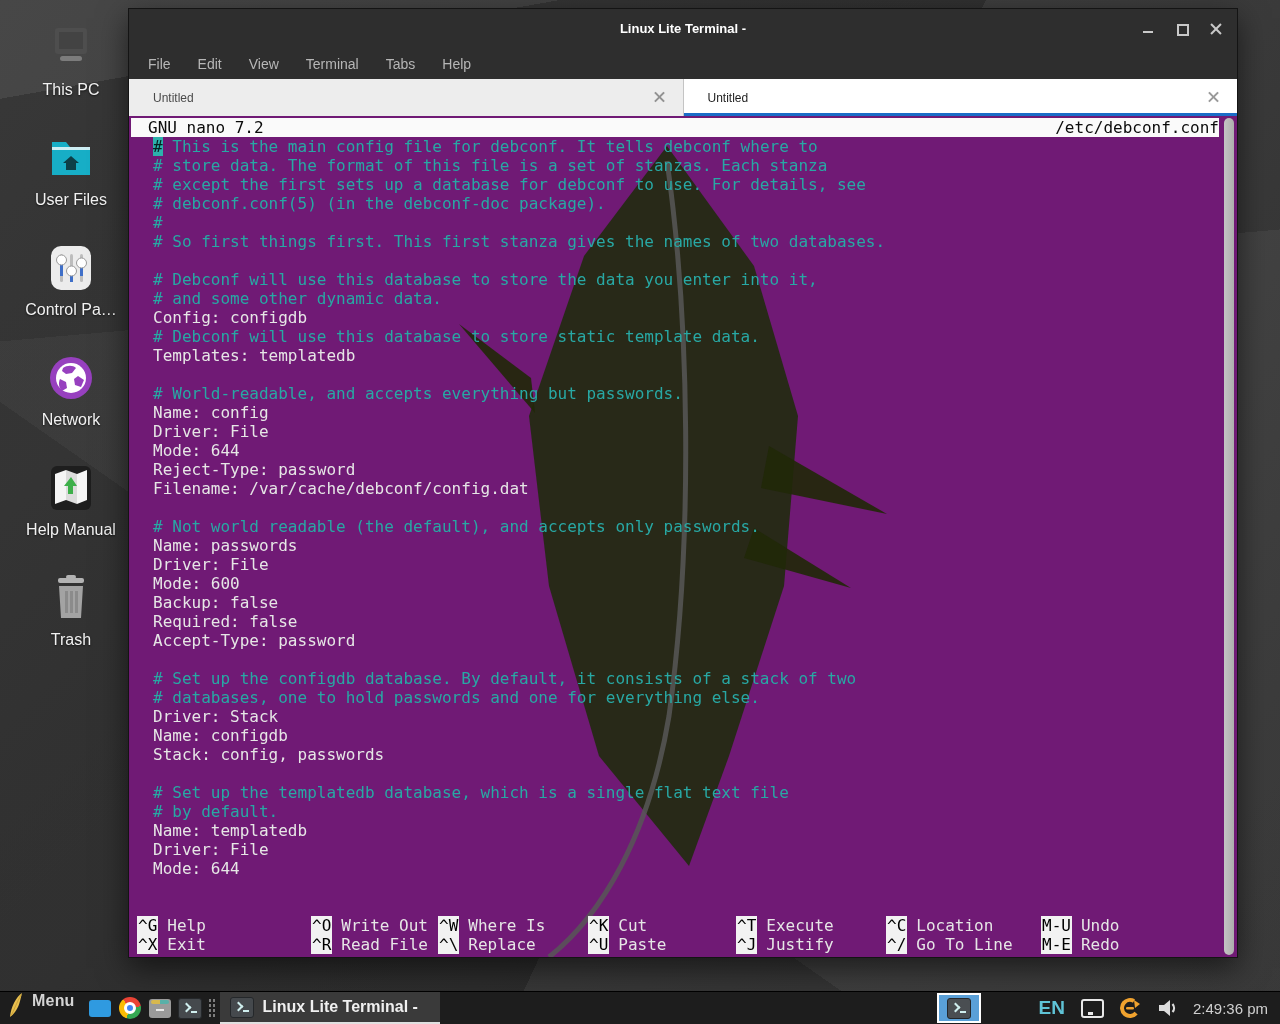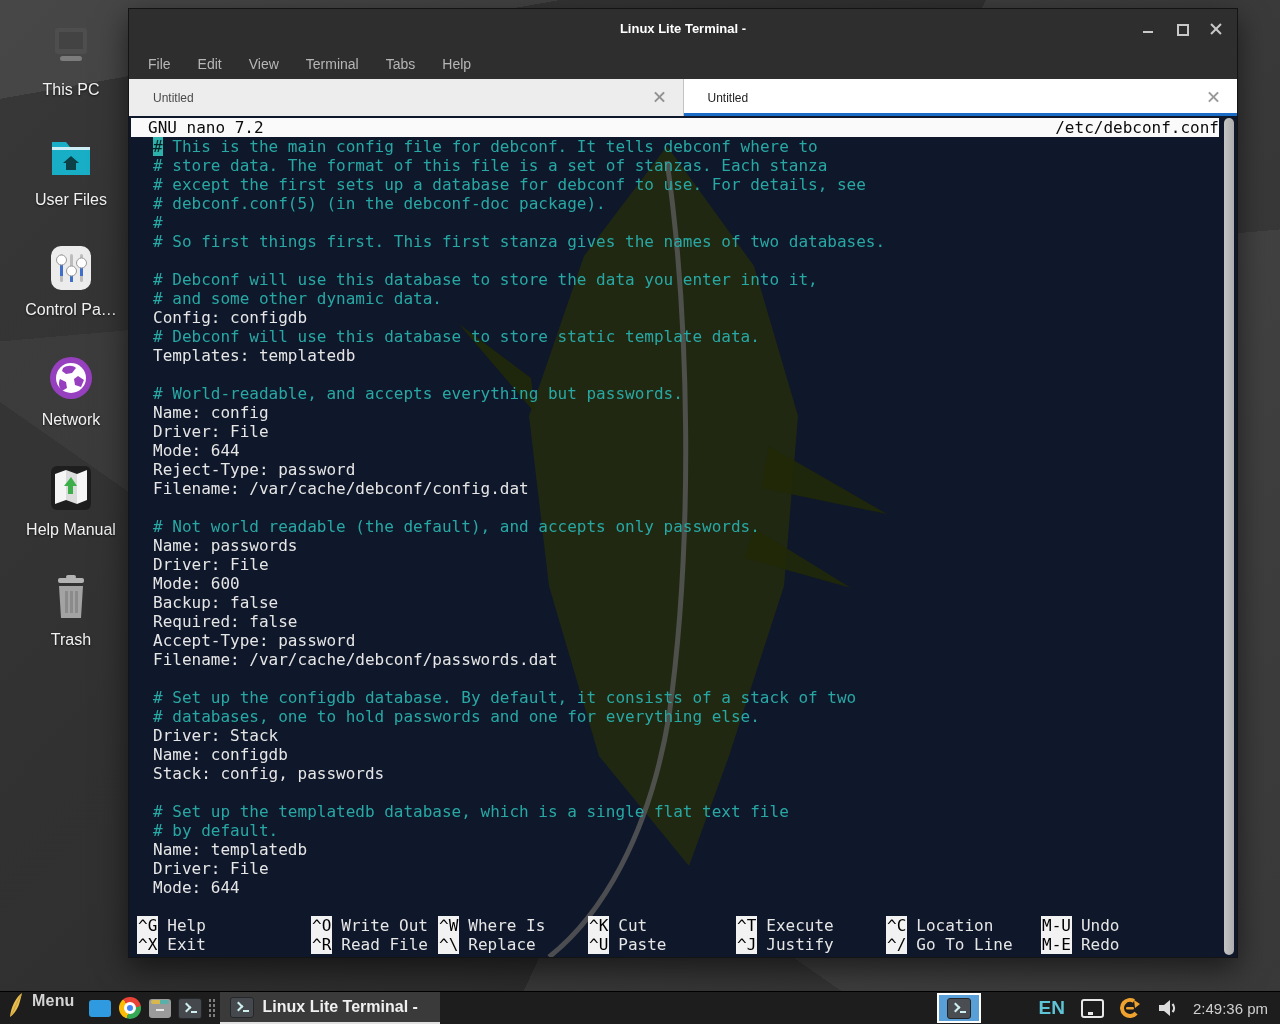--- a/index.html
+++ b/index.html
@@ -36,21 +36,21 @@
   .tab .tlabel{font-size:12px;flex:1;}
   .tab1{background:#ededed;border-right:1px solid #c4c4c4;}
   .tab1 .tlabel{color:#4a4a4a;}
   .tab2{background:#ffffff;}
   .tab2 .tlabel{color:#1e1e1e;}
   .tab2::after{content:"";position:absolute;left:0;right:0;bottom:0;height:3px;background:var(--tab-underline,#1a6cc7);}
   .tclose{width:11px;height:11px;position:relative;opacity:.6;cursor:pointer;}
   .tclose::before,.tclose::after{content:"";position:absolute;left:-1px;top:4px;width:13px;height:2px;background:#555;}
   .tclose::before{transform:rotate(45deg);} .tclose::after{transform:rotate(-45deg);}
   
-  .viewport{position:relative;flex:1;background:#0f172a;font-family:"DejaVu Sans Mono",monospace;overflow:hidden;}
+  .viewport{position:relative;flex:1;background:#701a75;font-family:"DejaVu Sans Mono",monospace;overflow:hidden;}
   .leafbg{position:absolute;left:0;top:0;z-index:0;}
   .nanohead{position:relative;z-index:1;margin:2px 18px 0 2px;height:19px;background:#fafafa;color:#0b0b0b;font-size:16px;line-height:19px;}
   .nanohead .nv{position:absolute;left:17px;}
   .nanohead .nf{position:absolute;left:0;right:0;text-align:right;}
   #nano-lines{position:relative;z-index:1;padding-left:24px;}
   .tl{height:19px;line-height:19px;font-size:16px;color:#e6e6e6;white-space:pre;}
   .tl.c{color:var(--comment-teal,#28a8a4);}
   .tl .cur{background:var(--nano-cursor,#28a8a4);color:#05211f;}
   .nanofoot{position:absolute;left:2px;right:18px;bottom:3px;z-index:1;}
   .srow{display:grid;grid-template-columns:174px 127px 150px 148px 150px 155px auto;padding-left:6px;}
@@ -230,21 +230,20 @@
         <div class="tl">Reject-Type: password</div>
         <div class="tl">Filename: /var/cache/debconf/config.dat</div>
         <div class="tl">&nbsp;</div>
         <div class="tl c"># Not world readable (the default), and accepts only passwords.</div>
         <div class="tl">Name: passwords</div>
         <div class="tl">Driver: File</div>
         <div class="tl">Mode: 600</div>
         <div class="tl">Backup: false</div>
         <div class="tl">Required: false</div>
         <div class="tl">Accept-Type: password</div>
-        <div class="tl">Filename: /var/cache/debconf/passwords.dat</div>
         <div class="tl">&nbsp;</div>
         <div class="tl c"># Set up the configdb database. By default, it consists of a stack of two</div>
         <div class="tl c"># databases, one to hold passwords and one for everything else.</div>
         <div class="tl">Driver: Stack</div>
         <div class="tl">Name: configdb</div>
         <div class="tl">Stack: config, passwords</div>
         <div class="tl">&nbsp;</div>
         <div class="tl c"># Set up the templatedb database, which is a single flat text file</div>
         <div class="tl c"># by default.</div>
         <div class="tl">Name: templatedb</div>

